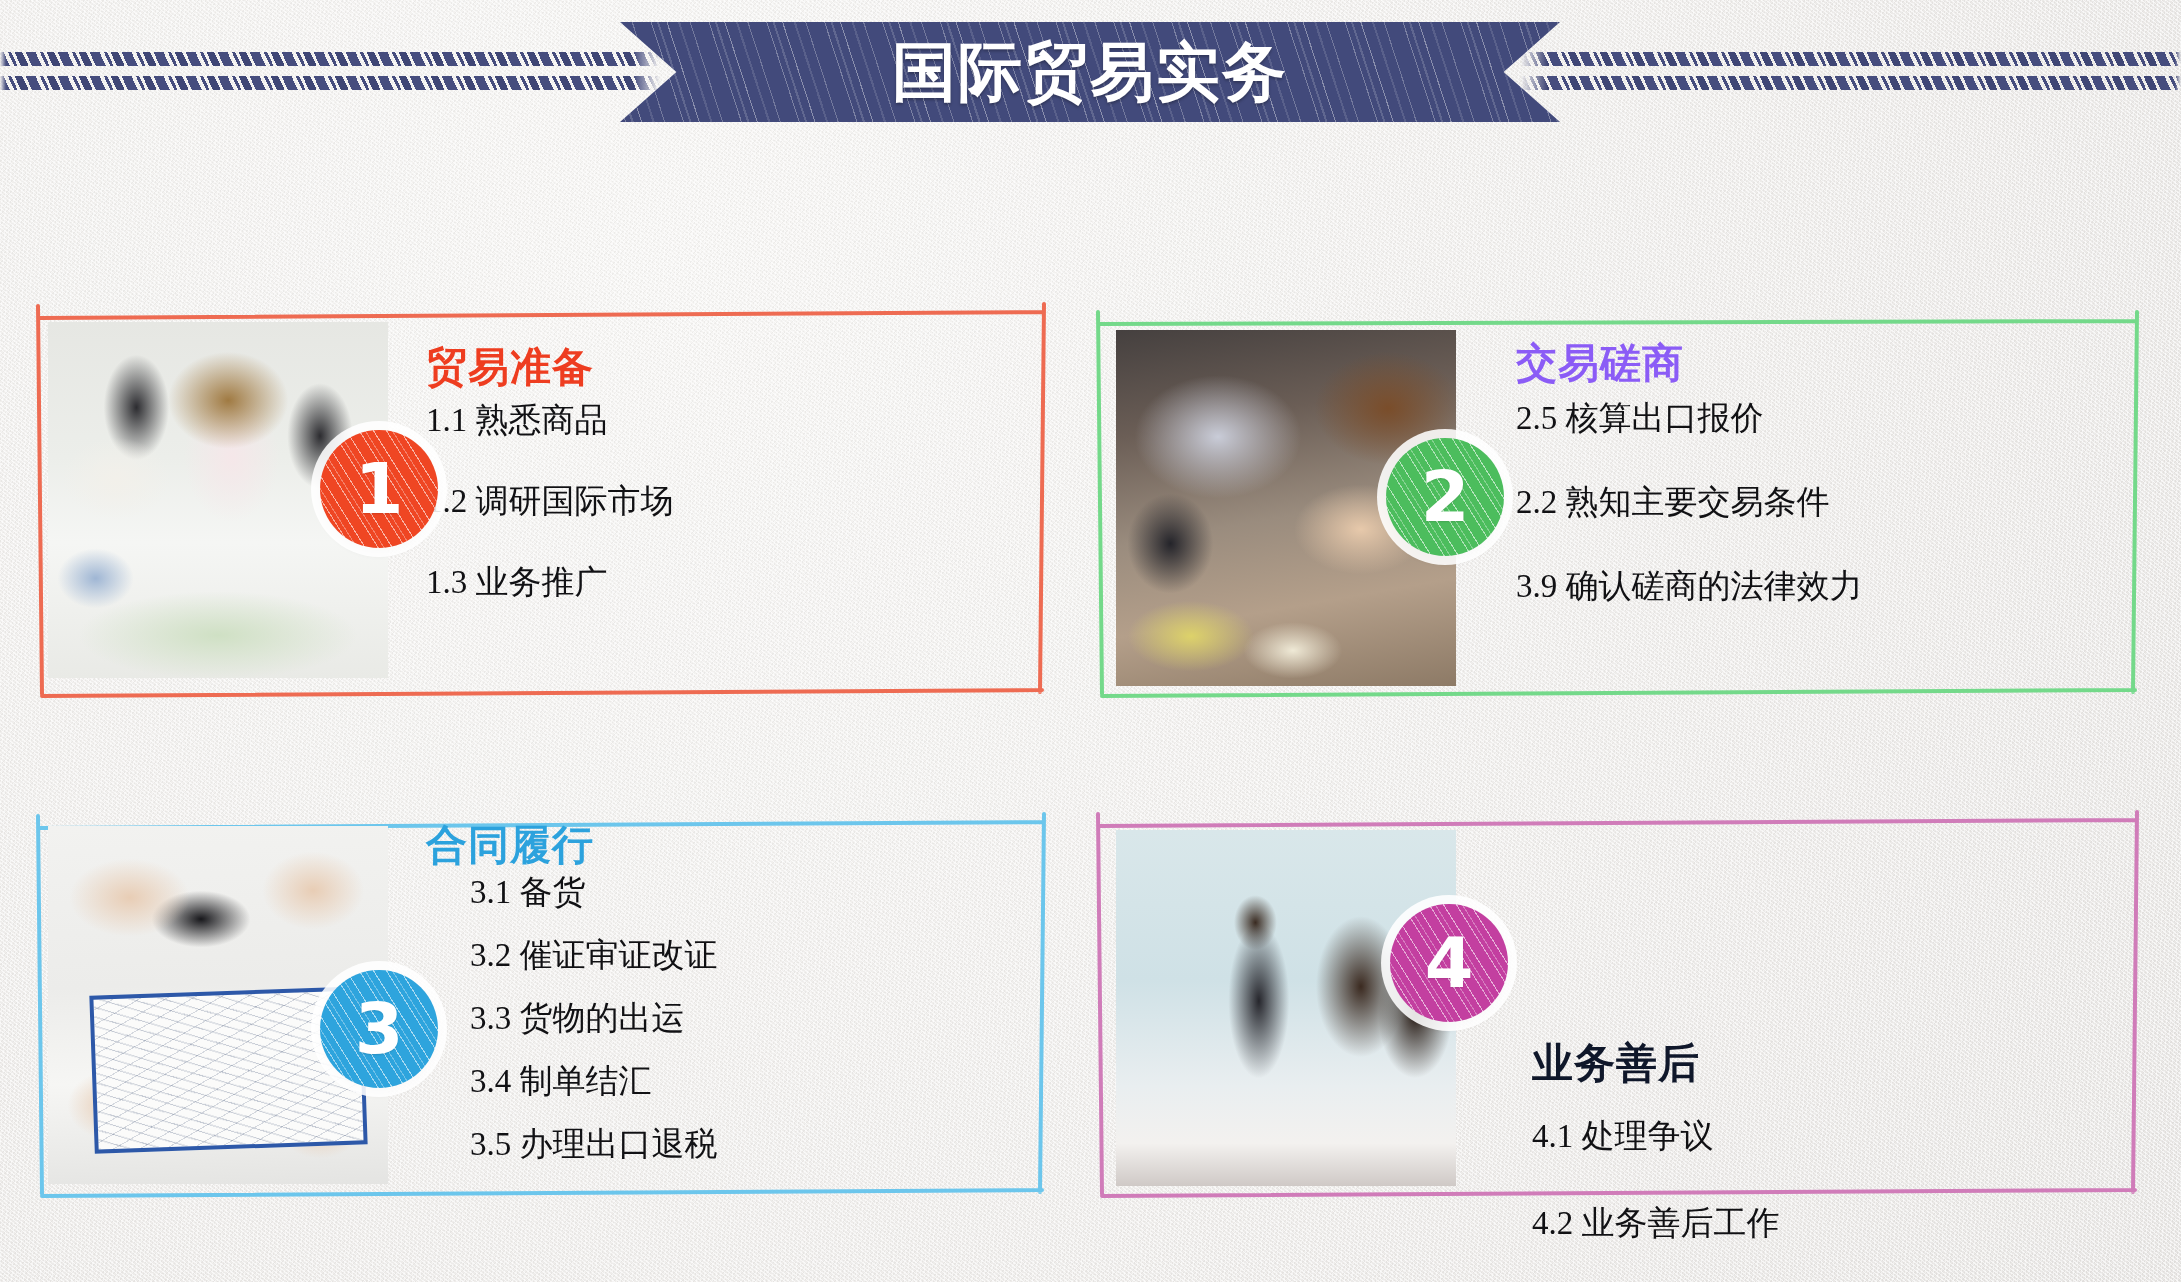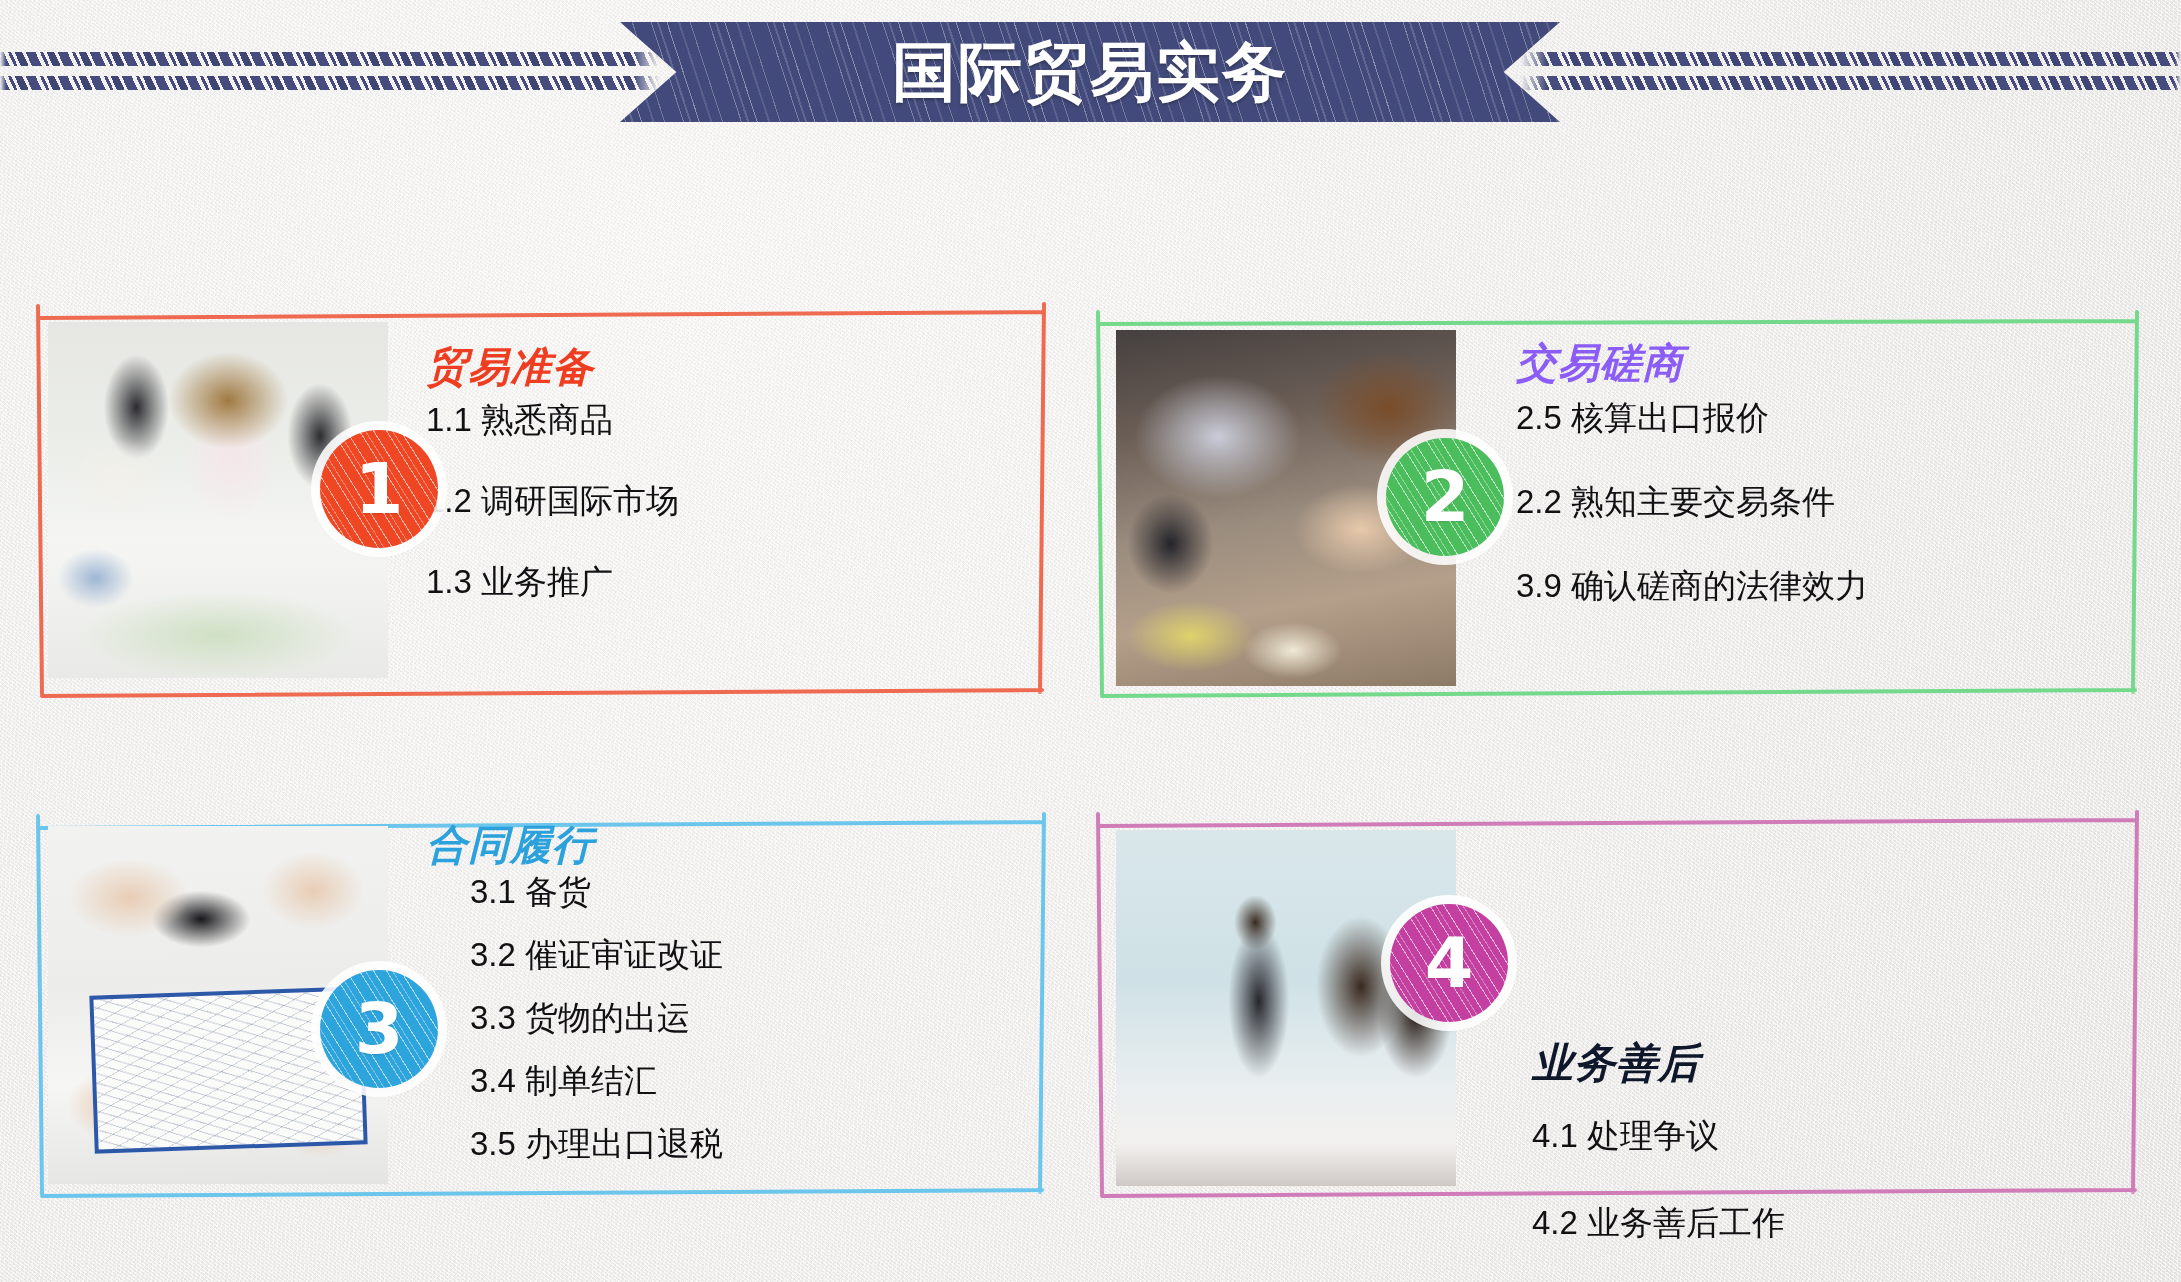--- a/index.html
+++ b/index.html
@@ -204,41 +204,40 @@
   #card-2 .card-body { left: 420px; right: 10px; }
   #card-3 .card-body { left: 390px; right: 10px; }
   #card-4 .card-body { left: 420px; right: 10px; }
 
   .card-title {
     font-size: 41px;
     font-weight: bold;
     letter-spacing: 1px;
     font-family: "DejaVu Sans", "Liberation Sans", sans-serif;
     white-space: nowrap;
-    font-style: italic;
   }
   #card-1 .card-title { position: absolute; left: 0;   top: 30px;  color: #ee3d20; }
   #card-2 .card-title { position: absolute; left: 0;   top: 18px;  color: #8b5cf6; }
   #card-3 .card-title { position: absolute; left: 0;   top: 0px;   color: #2ca2dd; }
   #card-4 .card-title { position: absolute; left: 16px; top: 218px; color: #0f172a; }
 
   .card-list {
     position: absolute;
     list-style: none;
   }
   #card-1 .card-list { left: 0;   top: 88px;  }
   #card-2 .card-list { left: 0;   top: 78px;  }
   #card-3 .card-list { left: 0;   top: 52px; margin-left: 44px;  }
   #card-4 .card-list { left: 16px; top: 296px; }
 
   .card-list li {
     font-size: 33px;
     color: #111114;
     white-space: nowrap;
-    font-family: Liberation Sans, sans-serif;
+    font-family: Liberation Serif, serif;
   }
   #card-1 .card-list li { margin-bottom: 36px; }
   #card-2 .card-list li { margin-bottom: 39px; }
   #card-3 .card-list li { margin-bottom: 18px; }
   #card-4 .card-list li { margin-bottom: 42px; }
 
   
   .badge {
     position: absolute;
     width: 118px;

